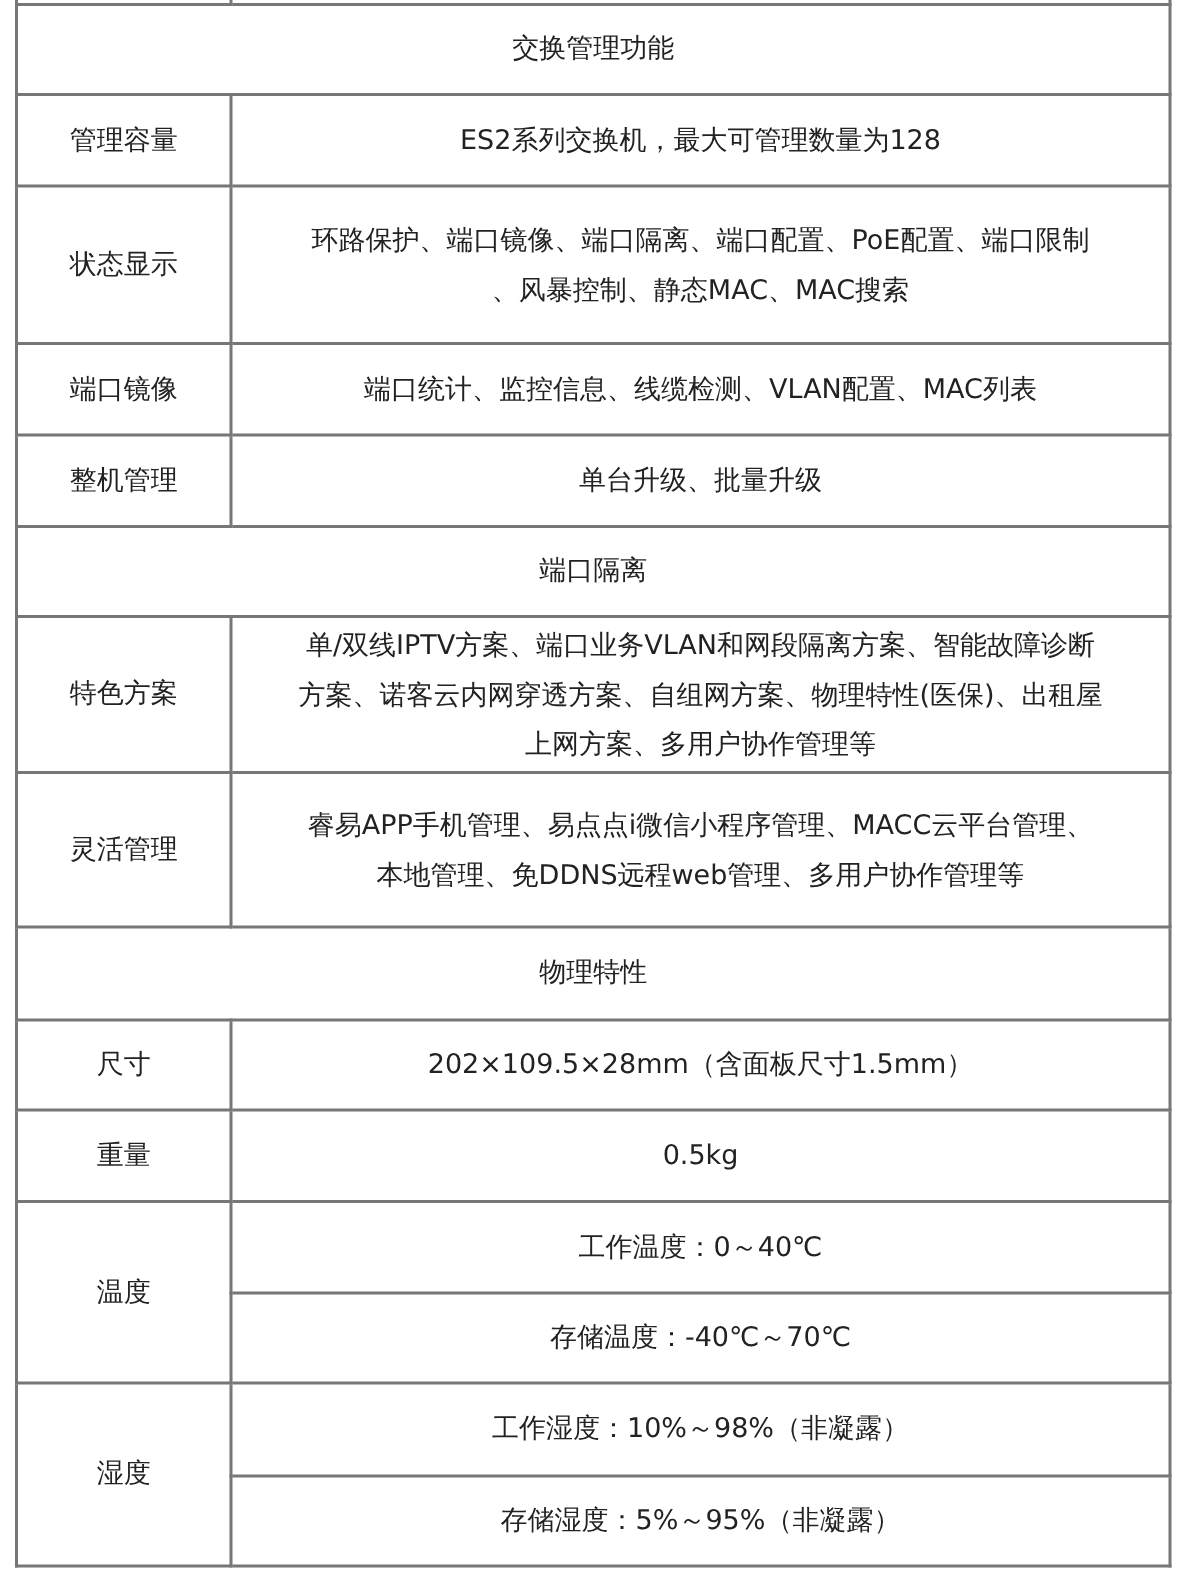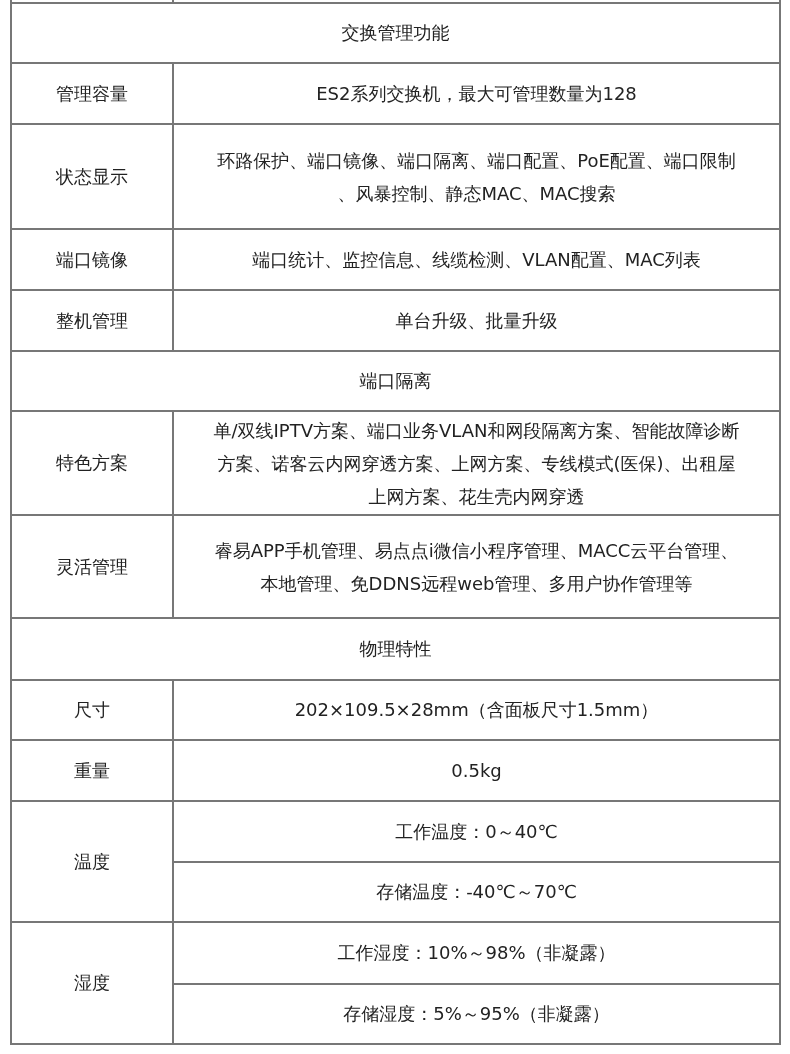--- a/index.html
+++ b/index.html
@@ -2,21 +2,21 @@
 <html><head>
 <meta charset="utf-8">
 <style>
   html, body { margin: 0; padding: 0; background: #ffffff; }
   body { width: 790px; height: 1054px; position: relative; overflow: hidden;
          font-family: "DejaVu Sans", "Liberation Sans", sans-serif; color: #222222; }
   .frame { position: absolute; left: 10px; top: -60px; width: 771px; }
   table { border-collapse: collapse; width: 771px; table-layout: fixed; }
   td { border: 2px solid #777777; text-align: center; vertical-align: middle;
        font-size: 18px; line-height: 32px; padding: 0 6px; box-sizing: border-box; }
-  td.label { width: 162px; margin-left: 12px; }
+  td.label { width: 143px; margin-left: 12px; }
   td.section { font-size: 18px; }
   td.multi { line-height: 33px; padding: 0 4px; }
   .top-row td { height: 62px; }
 </style>
 </head>
 <body>
 
 <div class="frame">
 <table>
   <tbody>
@@ -48,22 +48,22 @@
     <td>单台升级、批量升级</td>
   </tr>
 
   <tr>
     <td colspan="2" class="section" style="height:60px">端口隔离</td>
   </tr>
   <tr>
     <td class="label" style="height:104px">特色方案</td>
     <td class="multi">
       <div>单/双线IPTV方案、端口业务VLAN和网段隔离方案、智能故障诊断</div>
-      <div>方案、诺客云内网穿透方案、上网方案、专线模式(医保)、出租屋</div>
-      <div>上网方案、花生壳内网穿透</div>
+      <div>方案、诺客云内网穿透方案、自组网方案、物理特性(医保)、出租屋</div>
+      <div>上网方案、多用户协作管理等</div>
     </td>
   </tr>
   <tr>
     <td class="label" style="height:103px">灵活管理</td>
     <td class="multi">
       <div>睿易APP手机管理、易点点i微信小程序管理、MACC云平台管理、</div>
       <div>本地管理、免DDNS远程web管理、多用户协作管理等</div>
     </td>
   </tr>
 

